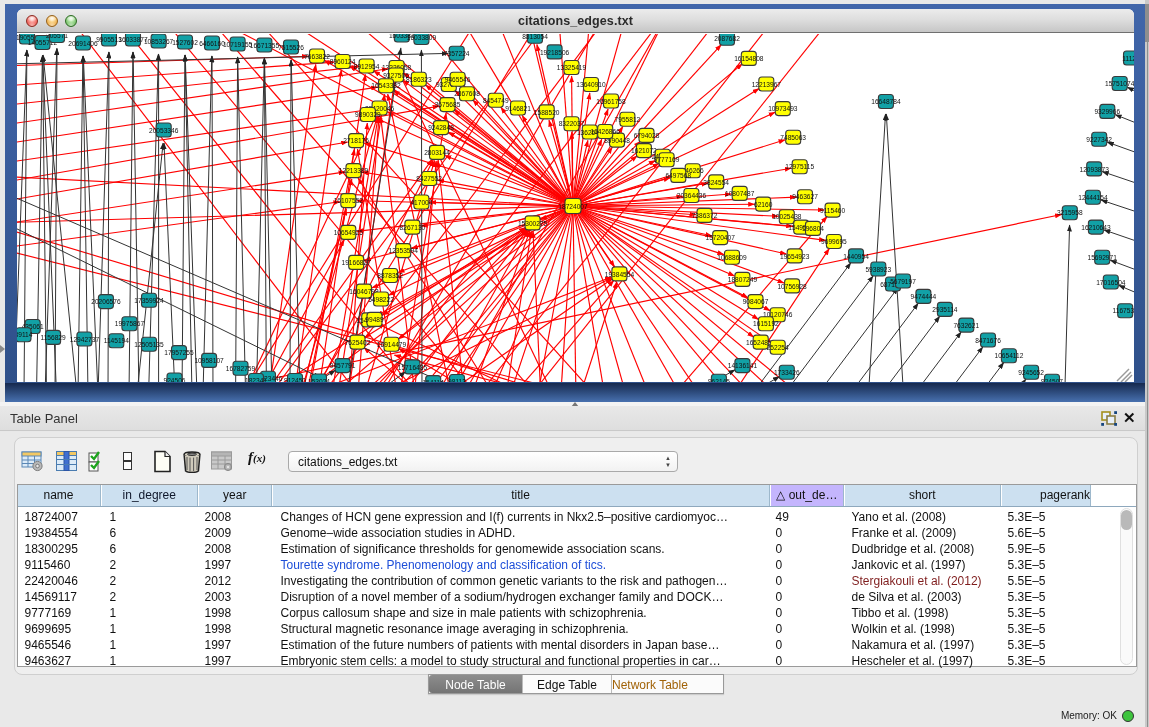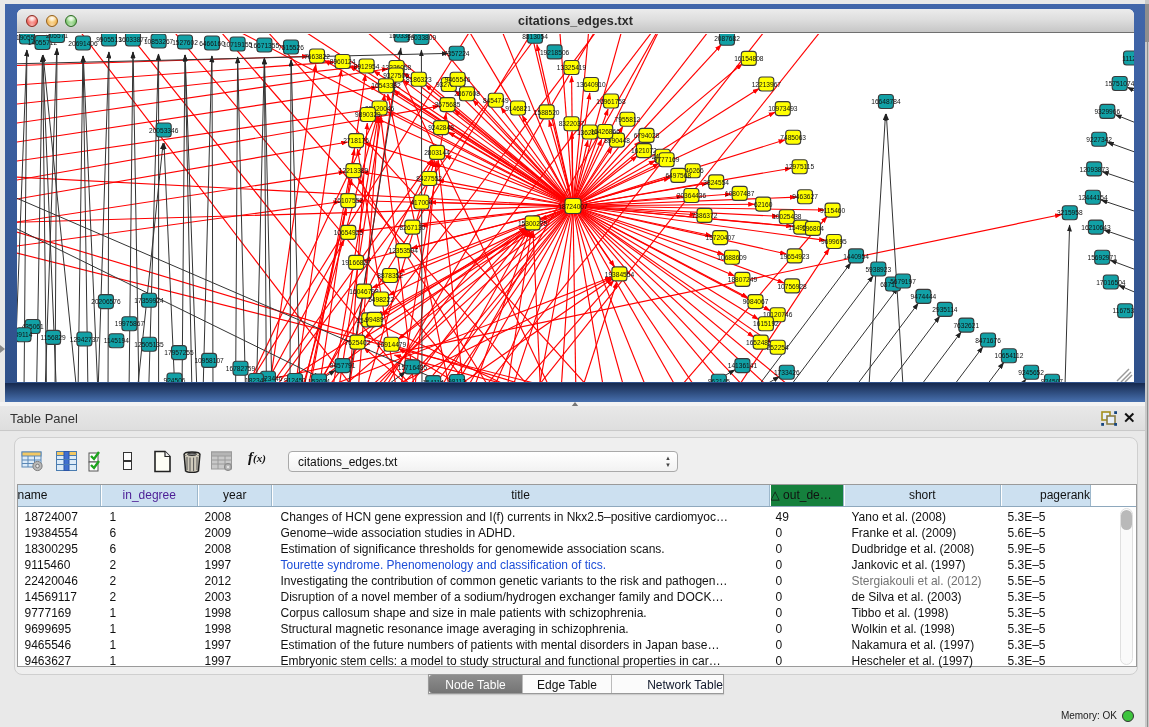--- a/index.html
+++ b/index.html
@@ -629,25 +629,25 @@
 <div style="position:absolute;left:210px;top:450px"><svg width="23" height="22" viewBox="0 0 23 22">
       <rect x="1.5" y="2" width="20" height="17" fill="#c9c9c9" stroke="#9a9a9a"></rect>
       <rect x="1.5" y="2" width="20" height="4" fill="#b5b5b5" stroke="#9a9a9a"></rect>
       <path d="M1.5 10h20M1.5 14h20M8 6v13M15 6v13" stroke="#9a9a9a" fill="none"></path>
       <circle cx="18" cy="17" r="3.6" fill="#a8a8a8" stroke="#8a8a8a"></circle>
       <path d="M16.6 15.6l2.8 2.8M19.4 15.6l-2.8 2.8" stroke="#e3e3e3" stroke-width="1.2"></path>
     </svg></div>
 <div style="position:absolute;left:248px;top:449px;width:26px;height:24px;font:italic bold 15px 'Liberation Serif',serif;color:#111">f<span style="font-size:11px">(x)</span></div>
 <div id="combo">citations_edges.txt<div class="arr">▲<br>▼</div></div>
 <div style="position:absolute;left:16.5px;top:484px;width:1120.5px;height:183px;background:#fff;border:1px solid #9a9a9a">
-    <div style="position:absolute;left:0.0px;top:0;width:83.0px;height:21px;background:#cce0f0;border-right:1px solid #9db8cc;text-align:left;font:12px 'Liberation Sans',sans-serif;color:#111;line-height:21px;overflow:hidden">name</div>
-    <div style="position:absolute;left:84.0px;top:0;width:96.5px;height:21px;background:#cce0f0;border-right:1px solid #9db8cc;text-align:center;font:12px 'Liberation Sans',sans-serif;color:#4c1d95;line-height:21px;overflow:hidden">in_degree</div>
+    <div style="position:absolute;left:0.0px;top:0;width:83.0px;height:21px;background:#cce0f0;border-right:1px solid #9db8cc;text-align:center;font:12px 'Liberation Sans',sans-serif;color:#111;line-height:21px;overflow:hidden">name</div>
+    <div style="position:absolute;left:84.0px;top:0;width:96.5px;height:21px;background:#cce0f0;border-right:1px solid #9db8cc;text-align:center;font:12px 'Liberation Sans',sans-serif;color:#0f172a;line-height:21px;overflow:hidden">in_degree</div>
     <div style="position:absolute;left:181.5px;top:0;width:72.5px;height:21px;background:#cce0f0;border-right:1px solid #9db8cc;text-align:center;font:12px 'Liberation Sans',sans-serif;color:#111;line-height:21px;overflow:hidden">year</div>
     <div style="position:absolute;left:255.0px;top:0;width:497.0px;height:21px;background:#cce0f0;border-right:1px solid #9db8cc;text-align:center;font:12px 'Liberation Sans',sans-serif;color:#111;line-height:21px;overflow:hidden">title</div>
-    <div style="position:absolute;left:753.0px;top:0;width:73.5px;height:21px;background:#15803d;border-right:1px solid #9db8cc;text-align:left;font:12px 'Liberation Sans',sans-serif;color:#111;line-height:21px;overflow:hidden">△ out_de…</div>
+    <div style="position:absolute;left:753.0px;top:0;width:73.5px;height:21px;background:#c4b5fd;border-right:1px solid #9db8cc;text-align:center;font:12px 'Liberation Sans',sans-serif;color:#111;line-height:21px;overflow:hidden">△ out_de…</div>
     <div style="position:absolute;left:827.5px;top:0;width:155.5px;height:21px;background:#cce0f0;border-right:1px solid #9db8cc;text-align:center;font:12px 'Liberation Sans',sans-serif;color:#111;line-height:21px;overflow:hidden">short</div>
     <div style="position:absolute;left:984.0px;top:0;width:89.5px;height:21px;background:#cce0f0;border-right:1px solid #9db8cc;text-align:right;font:12px 'Liberation Sans',sans-serif;color:#111;line-height:21px;overflow:hidden">pagerank</div>
     <div style="position:absolute;left:0;top:21px;width:100%;height:1px;background:#8ea8bd"></div>
     <div style="position:absolute;left:7px;top:25.0px;height:16px;font:12px 'Liberation Sans',sans-serif;color:#111;white-space:nowrap">18724007</div>
     <div style="position:absolute;left:92px;top:25.0px;height:16px;font:12px 'Liberation Sans',sans-serif;color:#111;white-space:nowrap">1</div>
     <div style="position:absolute;left:187px;top:25.0px;height:16px;font:12px 'Liberation Sans',sans-serif;color:#111;white-space:nowrap">2008</div>
     <div style="position:absolute;left:263px;top:25.0px;height:16px;font:12px 'Liberation Sans',sans-serif;color:#111;white-space:nowrap">Changes of HCN gene expression and I(f) currents in Nkx2.5–positive cardiomyoc…</div>
     <div style="position:absolute;left:758px;top:25.0px;height:16px;font:12px 'Liberation Sans',sans-serif;color:#111;white-space:nowrap">49</div>
     <div style="position:absolute;left:834px;top:25.0px;height:16px;font:12px 'Liberation Sans',sans-serif;color:#111;white-space:nowrap">Yano et al. (2008)</div>
     <div style="position:absolute;left:990px;top:25.0px;height:16px;font:12px 'Liberation Sans',sans-serif;color:#111;white-space:nowrap">5.3E–5</div>
@@ -670,21 +670,21 @@
     <div style="position:absolute;left:187px;top:73.0px;height:16px;font:12px 'Liberation Sans',sans-serif;color:#111;white-space:nowrap">1997</div>
     <div style="position:absolute;left:263px;top:73.0px;height:16px;font:12px 'Liberation Sans',sans-serif;color:#1d4ed8;white-space:nowrap">Tourette syndrome. Phenomenology and classification of tics.</div>
     <div style="position:absolute;left:758px;top:73.0px;height:16px;font:12px 'Liberation Sans',sans-serif;color:#111;white-space:nowrap">0</div>
     <div style="position:absolute;left:834px;top:73.0px;height:16px;font:12px 'Liberation Sans',sans-serif;color:#111;white-space:nowrap">Jankovic et al. (1997)</div>
     <div style="position:absolute;left:990px;top:73.0px;height:16px;font:12px 'Liberation Sans',sans-serif;color:#111;white-space:nowrap">5.3E–5</div>
     <div style="position:absolute;left:7px;top:89.0px;height:16px;font:12px 'Liberation Sans',sans-serif;color:#111;white-space:nowrap">22420046</div>
     <div style="position:absolute;left:92px;top:89.0px;height:16px;font:12px 'Liberation Sans',sans-serif;color:#111;white-space:nowrap">2</div>
     <div style="position:absolute;left:187px;top:89.0px;height:16px;font:12px 'Liberation Sans',sans-serif;color:#111;white-space:nowrap">2012</div>
     <div style="position:absolute;left:263px;top:89.0px;height:16px;font:12px 'Liberation Sans',sans-serif;color:#111;white-space:nowrap">Investigating the contribution of common genetic variants to the risk and pathogen…</div>
     <div style="position:absolute;left:758px;top:89.0px;height:16px;font:12px 'Liberation Sans',sans-serif;color:#111;white-space:nowrap">0</div>
-    <div style="position:absolute;left:834px;top:89.0px;height:16px;font:12px 'Liberation Sans',sans-serif;color:#737373;white-space:nowrap">Stergiakouli et al. (2012)</div>
+    <div style="position:absolute;left:834px;top:89.0px;height:16px;font:12px 'Liberation Sans',sans-serif;color:#7f1d1d;white-space:nowrap">Stergiakouli et al. (2012)</div>
     <div style="position:absolute;left:990px;top:89.0px;height:16px;font:12px 'Liberation Sans',sans-serif;color:#111;white-space:nowrap">5.5E–5</div>
     <div style="position:absolute;left:7px;top:105.0px;height:16px;font:12px 'Liberation Sans',sans-serif;color:#111;white-space:nowrap">14569117</div>
     <div style="position:absolute;left:92px;top:105.0px;height:16px;font:12px 'Liberation Sans',sans-serif;color:#111;white-space:nowrap">2</div>
     <div style="position:absolute;left:187px;top:105.0px;height:16px;font:12px 'Liberation Sans',sans-serif;color:#111;white-space:nowrap">2003</div>
     <div style="position:absolute;left:263px;top:105.0px;height:16px;font:12px 'Liberation Sans',sans-serif;color:#111;white-space:nowrap">Disruption of a novel member of a sodium/hydrogen exchanger family and DOCK…</div>
     <div style="position:absolute;left:758px;top:105.0px;height:16px;font:12px 'Liberation Sans',sans-serif;color:#111;white-space:nowrap">0</div>
     <div style="position:absolute;left:834px;top:105.0px;height:16px;font:12px 'Liberation Sans',sans-serif;color:#111;white-space:nowrap">de Silva et al. (2003)</div>
     <div style="position:absolute;left:990px;top:105.0px;height:16px;font:12px 'Liberation Sans',sans-serif;color:#111;white-space:nowrap">5.3E–5</div>
     <div style="position:absolute;left:7px;top:121.0px;height:16px;font:12px 'Liberation Sans',sans-serif;color:#111;white-space:nowrap">9777169</div>
     <div style="position:absolute;left:92px;top:121.0px;height:16px;font:12px 'Liberation Sans',sans-serif;color:#111;white-space:nowrap">1</div>
@@ -713,19 +713,19 @@
     <div style="position:absolute;left:263px;top:169.0px;height:16px;font:12px 'Liberation Sans',sans-serif;color:#111;white-space:nowrap">Embryonic stem cells: a model to study structural and functional properties in car…</div>
     <div style="position:absolute;left:758px;top:169.0px;height:16px;font:12px 'Liberation Sans',sans-serif;color:#111;white-space:nowrap">0</div>
     <div style="position:absolute;left:834px;top:169.0px;height:16px;font:12px 'Liberation Sans',sans-serif;color:#111;white-space:nowrap">Hescheler et al. (1997)</div>
     <div style="position:absolute;left:990px;top:169.0px;height:16px;font:12px 'Liberation Sans',sans-serif;color:#111;white-space:nowrap">5.3E–5</div>
     <div style="position:absolute;right:3px;top:23px;width:13px;height:157px;background:#fafafa;border:1px solid #e0e0e0;border-radius:7px"></div>
     <div style="position:absolute;right:4px;top:25px;width:11px;height:20px;background:#b9b9b9;border-radius:6px"></div>
   </div>
 <div style="position:absolute;left:428px;top:674px;width:296px;height:20px;border:1px solid #999;border-radius:0;background:#fbfbfb;display:flex;font:12px 'Liberation Sans',sans-serif;box-shadow:0 1px 1px rgba(0,0,0,.12)">
     <div style="width:93px;background:linear-gradient(#8d8d8d,#747474);color:#fff;text-align:center;line-height:20px;border-radius:3px 0 0 3px">Node Table</div>
     <div style="width:90px;color:#111;text-align:center;line-height:20px;border-right:1px solid #bbb;border-left:1px solid #bbb">Edge Table</div>
-    <div style="flex:1;color:#0f172a;text-align:right;line-height:20px">Network Table</div>
+    <div style="flex:1;color:#a16207;text-align:left;line-height:20px">Network Table</div>
   </div>
 <div id="memory">Memory: OK</div>
 <div id="memdot"></div>
 <div style="position:absolute;left:0px;top:345px;width:0;height:0;border-top:4px solid transparent;border-bottom:4px solid transparent;border-left:5px solid #8a8a8a"></div>
 <div id="rstrip"></div>
 <div id="rtop"></div>
 <div id="rline"></div>
 </body></html>

